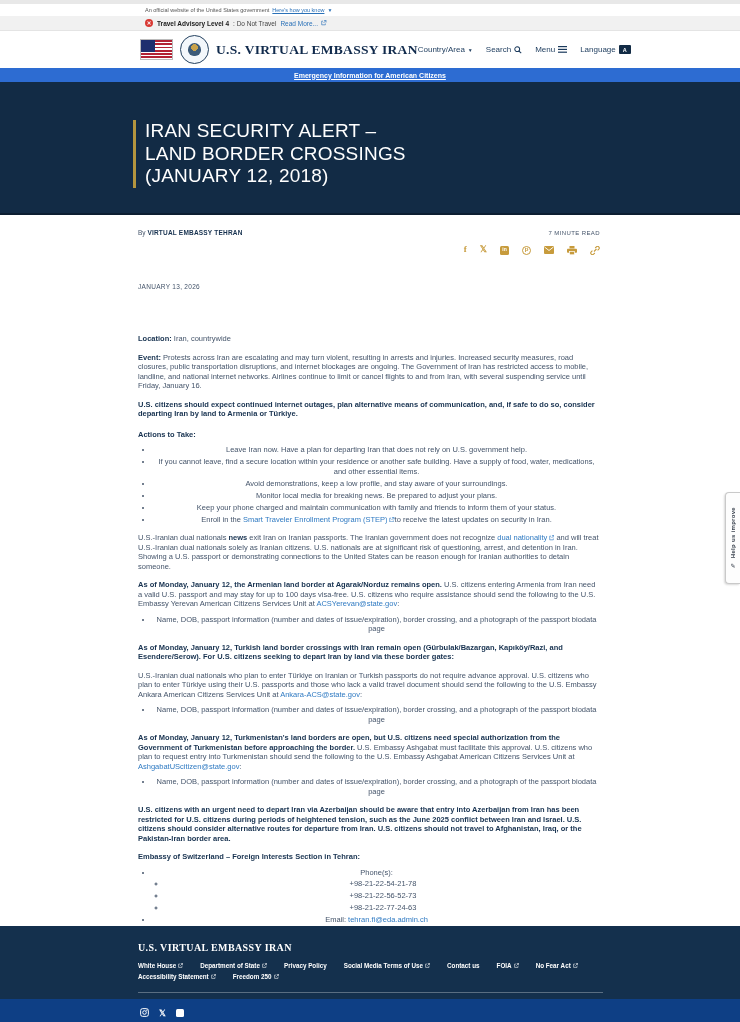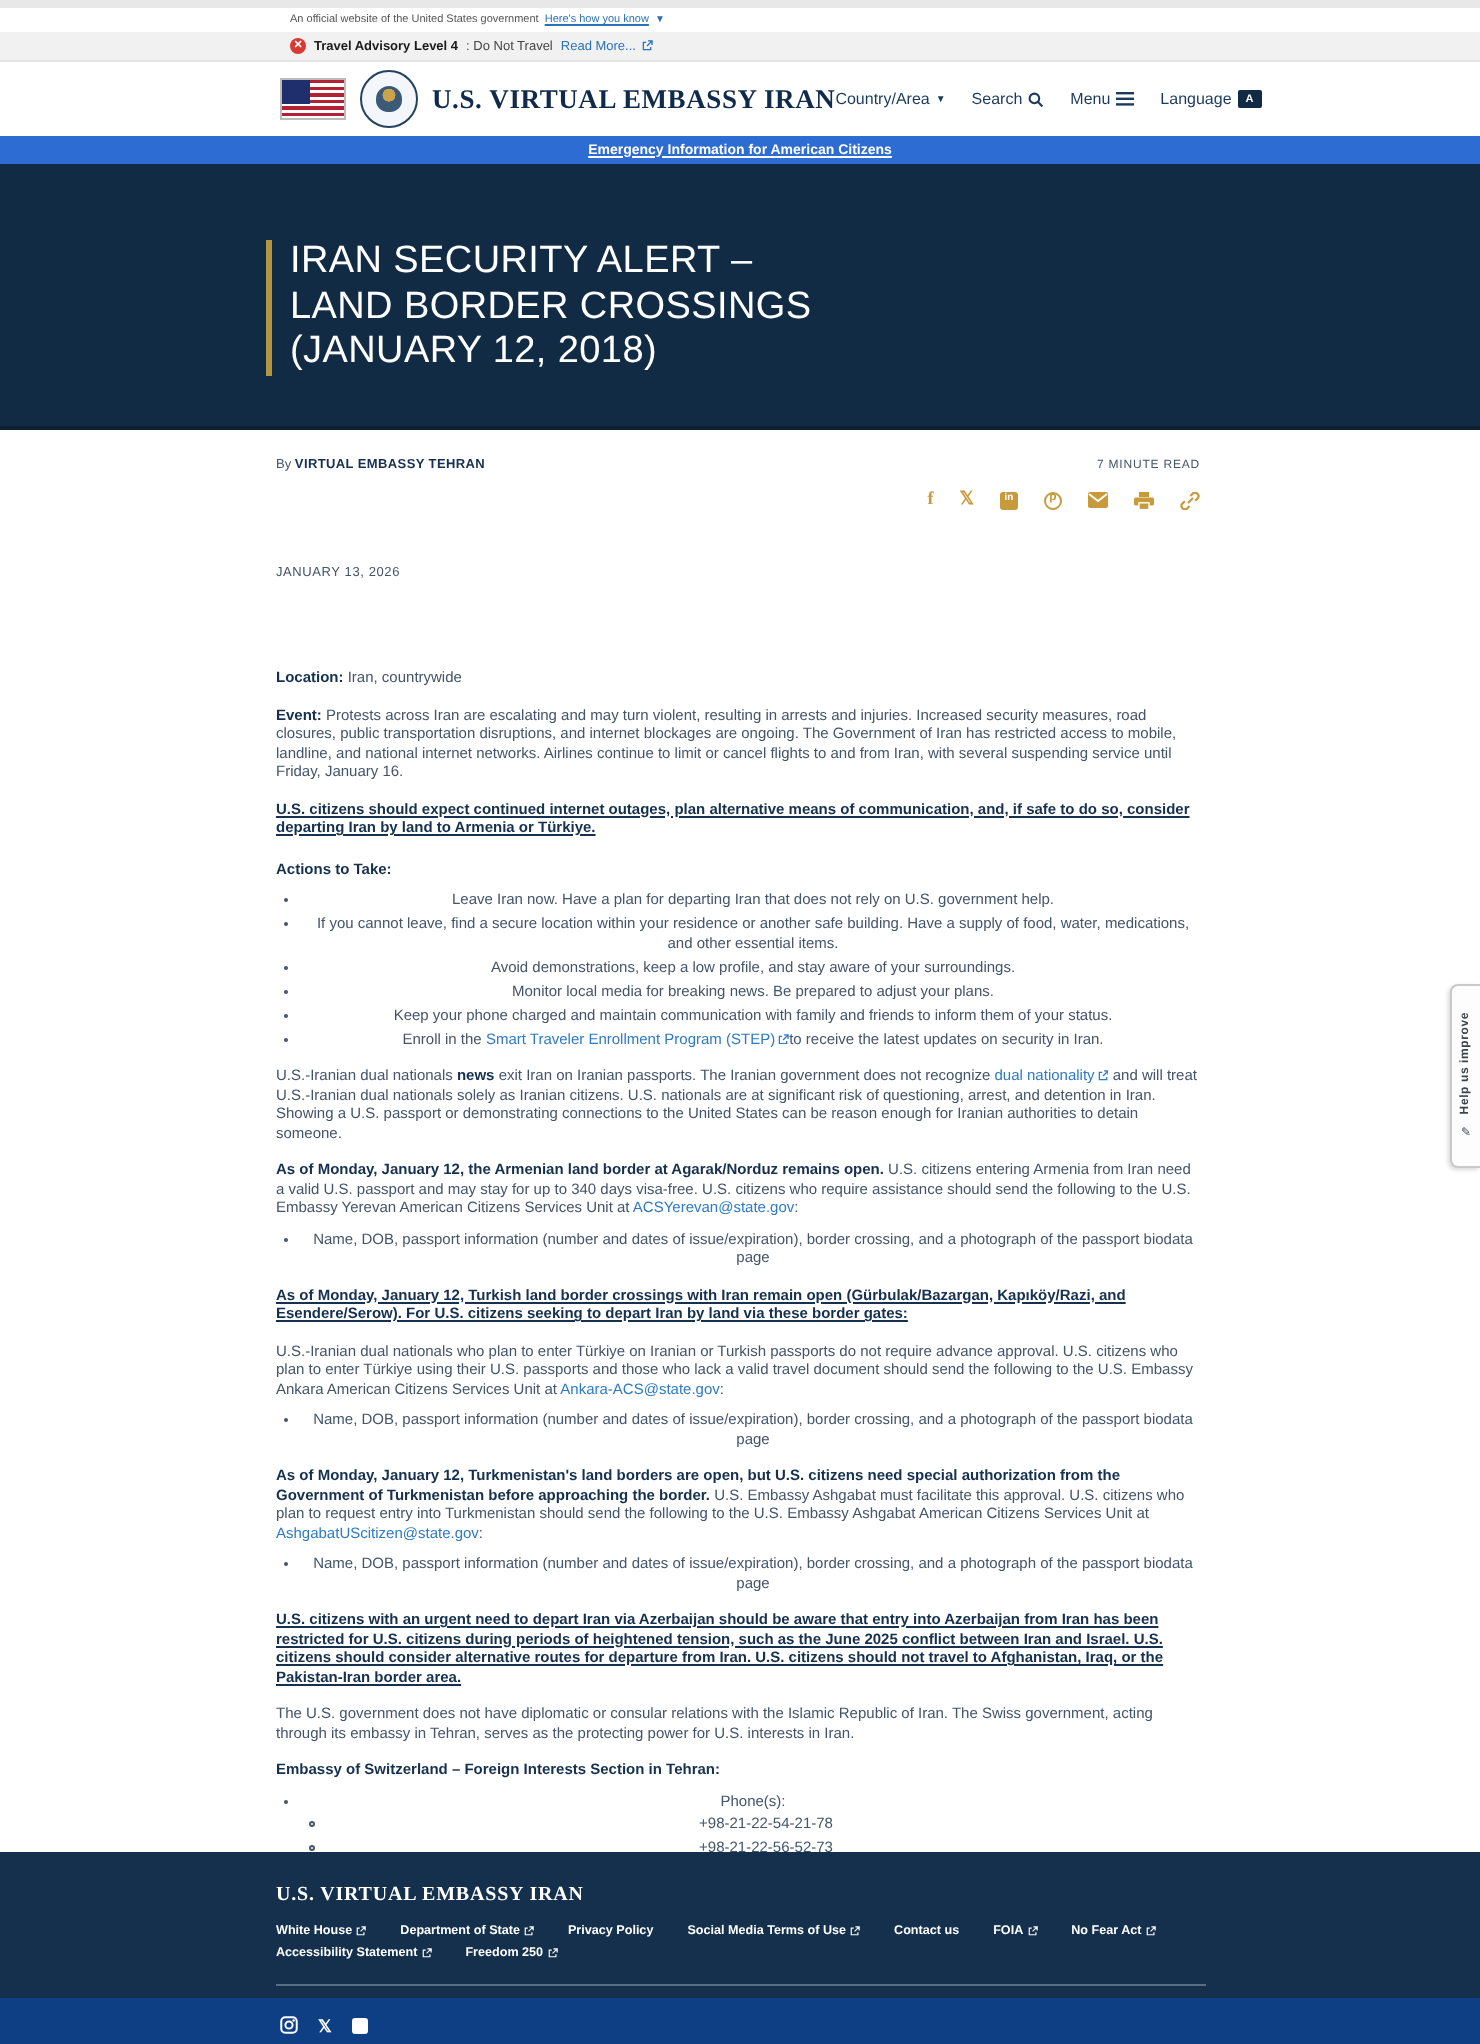--- a/index.html
+++ b/index.html
@@ -48,21 +48,21 @@
   .share-row .si { height:9px; display:flex; align-items:center; justify-content:center; cursor:pointer; }
   .si-letter { font-weight:bold; font-size:9px; font-family:"Liberation Serif", serif; }
   .si-x { font-weight:bold; font-size:9px; }
   .si-in { width:9px; height:9px; background:#c79b3c; color:#fff; border-radius:1.5px; font-size:5px; font-weight:bold; display:flex; align-items:center; justify-content:center; }
   .si-p { width:9px; height:9px; border:1px solid #c79b3c; border-radius:50%; font-size:6px; font-weight:bold; display:flex; align-items:center; justify-content:center; color:#c79b3c; }
   .date { margin-top:27px; font-size:6.5px; color:#44546a; letter-spacing:0.3px; }
   .article p { margin-top:9px; }
   .article strong, .article b { color:#16314f; }
   .article .lead-gap { margin-top:43px; }
   .article a { color:#2f7ac2; text-decoration:none; cursor:pointer; }
-  .bold-para { font-weight:bold; color:#16314f;text-decoration:underline; }
+  .bold-para { font-weight:bold; color:#16314f; }
   .sec-h { margin-top:11px; font-weight:bold; color:#16314f; }
   .article ul { margin-top:6px; padding-left:15px; }
   .article ul li { margin-bottom:2.5px;text-align:center; }
   .article ul ul { margin-top:2px; list-style-type:circle; padding-left:13px; }
   .ext { width:5.5px; height:5.5px; margin-left:1.5px; vertical-align:-0.5px; }
   .ext-w { width:5px; height:5px; margin-left:2px; vertical-align:-0.5px; }
   
   .footer { position:absolute; left:0; top:922px; width:740px; height:73px; background:#14304d; color:#fff; padding:16px 0 0 138px; }
   .footer-title { font-family:"Liberation Serif", serif; font-weight:bold; font-size:10px; letter-spacing:0.4px; }
   .footer-links { width:470px; margin-top:9px; display:flex; flex-wrap:wrap; column-gap:17px; row-gap:4px; font-size:6.3px; font-weight:bold; }
@@ -208,21 +208,21 @@
 
     <p>
       <span>U.S.-Iranian dual nationals </span><strong>news</strong><span> exit Iran on Iranian passports.  The Iranian government does not recognize </span><a><span>dual nationality</span><svg class="ext" viewBox="0 0 12 12">
             <path d="M4.5 2.5H1.5v8h8v-3" fill="none" stroke="#2f7ac2" stroke-width="1.4"></path>
             <path d="M6.5 1h4.5v4.5M10.6 1.4L5.5 6.5" fill="none" stroke="#2f7ac2" stroke-width="1.4"></path>
           </svg></a><span> and will treat U.S.-Iranian dual nationals solely as Iranian citizens. U.S. nationals are at significant risk of questioning, arrest, and detention in Iran. Showing a U.S. passport or demonstrating connections to the United States can be reason enough for Iranian authorities to detain someone.</span>
     </p>
 
 
     <p>
-      <strong>As of Monday, January 12, the Armenian land border at Agarak/Norduz remains open.</strong><span> U.S. citizens entering Armenia from Iran need a valid U.S. passport and may stay for up to 340 days visa-free.  U.S. citizens who require assistance should send the following to the U.S. Embassy Yerevan American Citizens Services Unit at </span><a>ACSYerevan@state.gov</a><span>:</span>
+      <strong>As of Monday, January 12, the Armenian land border at Agarak/Norduz remains open.</strong><span> U.S. citizens entering Armenia from Iran need a valid U.S. passport and may stay for up to 100 days visa-free.  U.S. citizens who require assistance should send the following to the U.S. Embassy Yerevan American Citizens Services Unit at </span><a>ACSYerevan@state.gov</a><span>:</span>
     </p>
     <ul>
       <li>Name, DOB, passport information (number and dates of issue/expiration), border crossing, and a photograph of the passport biodata page</li>
     </ul>
 
     <p class="bold-para">As of Monday, January 12, Turkish land border crossings with Iran remain open (Gürbulak/Bazargan, Kapıköy/Razi, and Esendere/Serow).  For U.S. citizens seeking to depart Iran by land via these border gates:</p>
     <p>
       <span>U.S.-Iranian dual nationals who plan to enter Türkiye on Iranian or Turkish passports do not require advance approval. U.S. citizens who plan to enter Türkiye using their U.S. passports and those who lack a valid travel document should send the following to the U.S. Embassy Ankara American Citizens Services Unit at </span><a>Ankara-ACS@state.gov</a><span>:</span>
     </p>
     <ul>
@@ -231,21 +231,20 @@
 
     <p>
       <strong>As of Monday, January 12, Turkmenistan's land borders are open, but U.S. citizens need special authorization from the Government of Turkmenistan before approaching the border.</strong><span>  U.S. Embassy Ashgabat must facilitate this approval.  U.S. citizens who plan to request entry into Turkmenistan should send the following to the U.S. Embassy Ashgabat American Citizens Services Unit at </span><a>AshgabatUScitizen@state.gov</a><span>:</span>
     </p>
     <ul>
       <li>Name, DOB, passport information (number and dates of issue/expiration), border crossing, and a photograph of the passport biodata page</li>
     </ul>
 
     <p class="bold-para">U.S. citizens with an urgent need to depart Iran via Azerbaijan should be aware that entry into Azerbaijan from Iran has been restricted for U.S. citizens during periods of heightened tension, such as the June 2025 conflict between Iran and Israel. U.S. citizens should consider alternative routes for departure from Iran. U.S. citizens should not travel to Afghanistan, Iraq, or the Pakistan-Iran border area.</p>
 
-    <p>The U.S. government does not have diplomatic or consular relations with the Islamic Republic of Iran. The Swiss government, acting through its embassy in Tehran, serves as the protecting power for U.S. interests in Iran.</p>
 
     <p class="sec-h">Embassy of Switzerland – Foreign Interests Section in Tehran:</p>
 
     <ul>
       <li>
         <span>Phone(s):</span>
         <ul>
           <li>+98-21-22-54-21-78</li>
           <li>+98-21-22-56-52-73</li>
           <li>+98-21-22-77-24-63</li>

